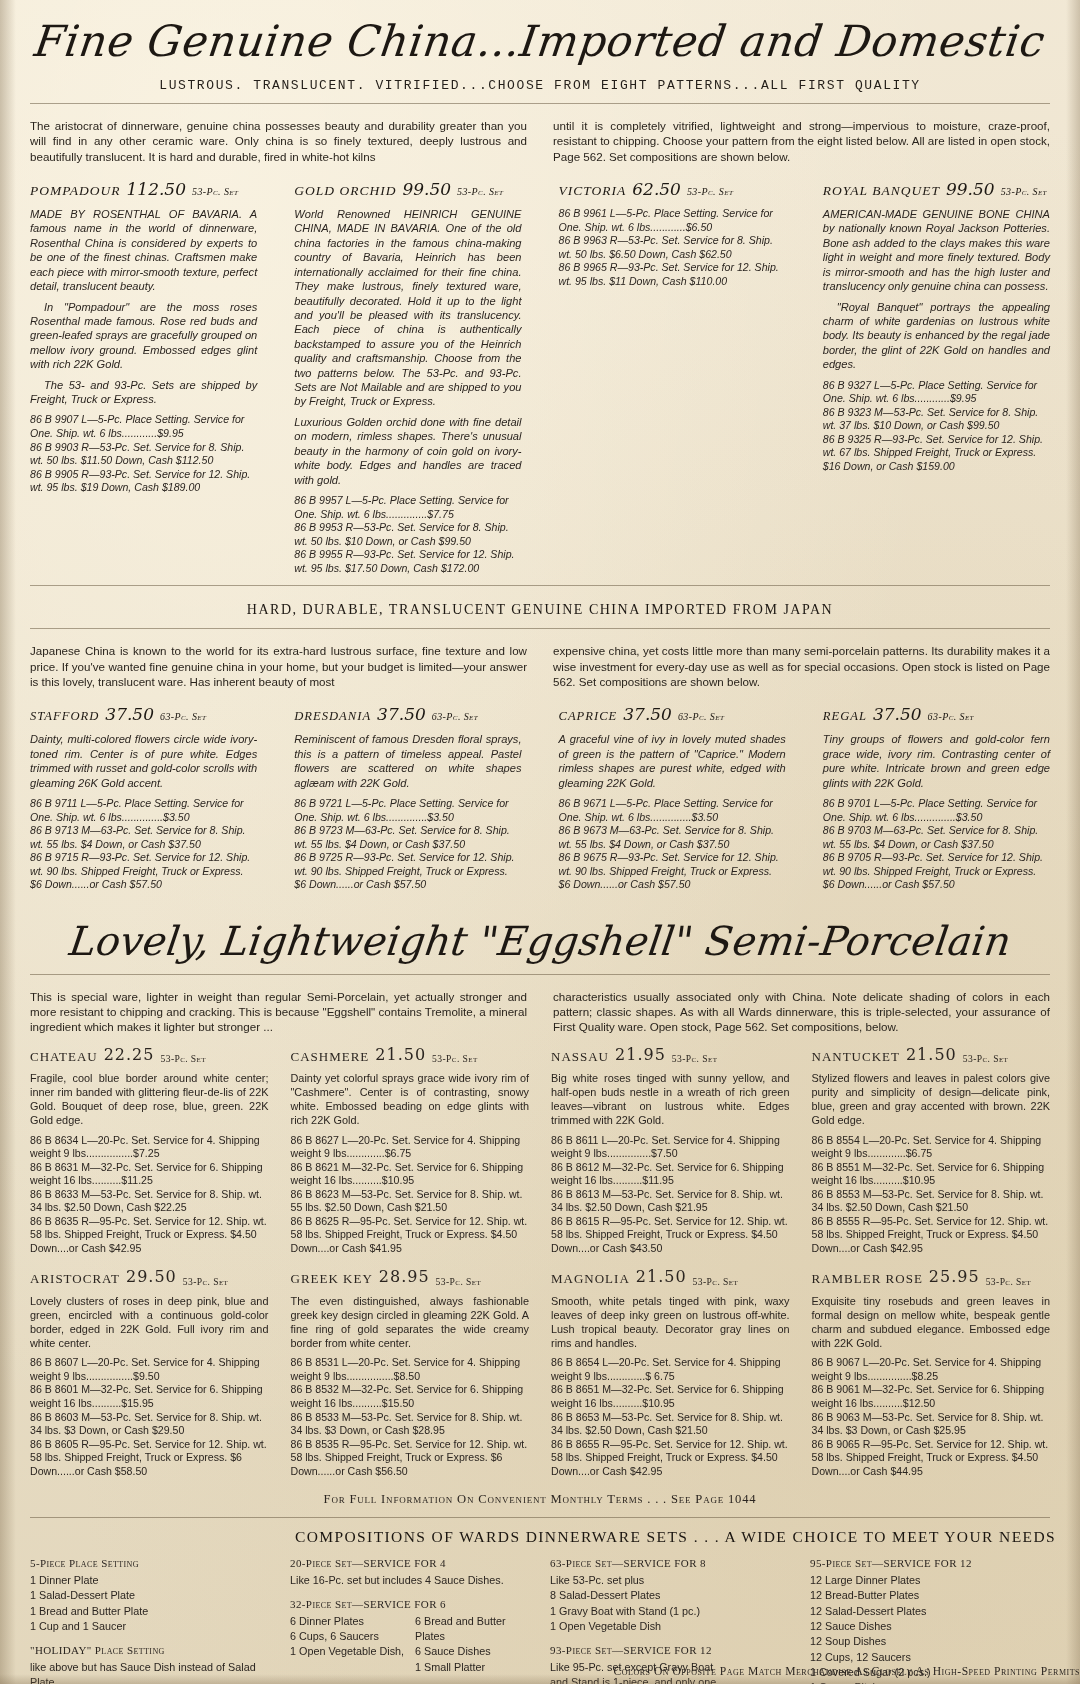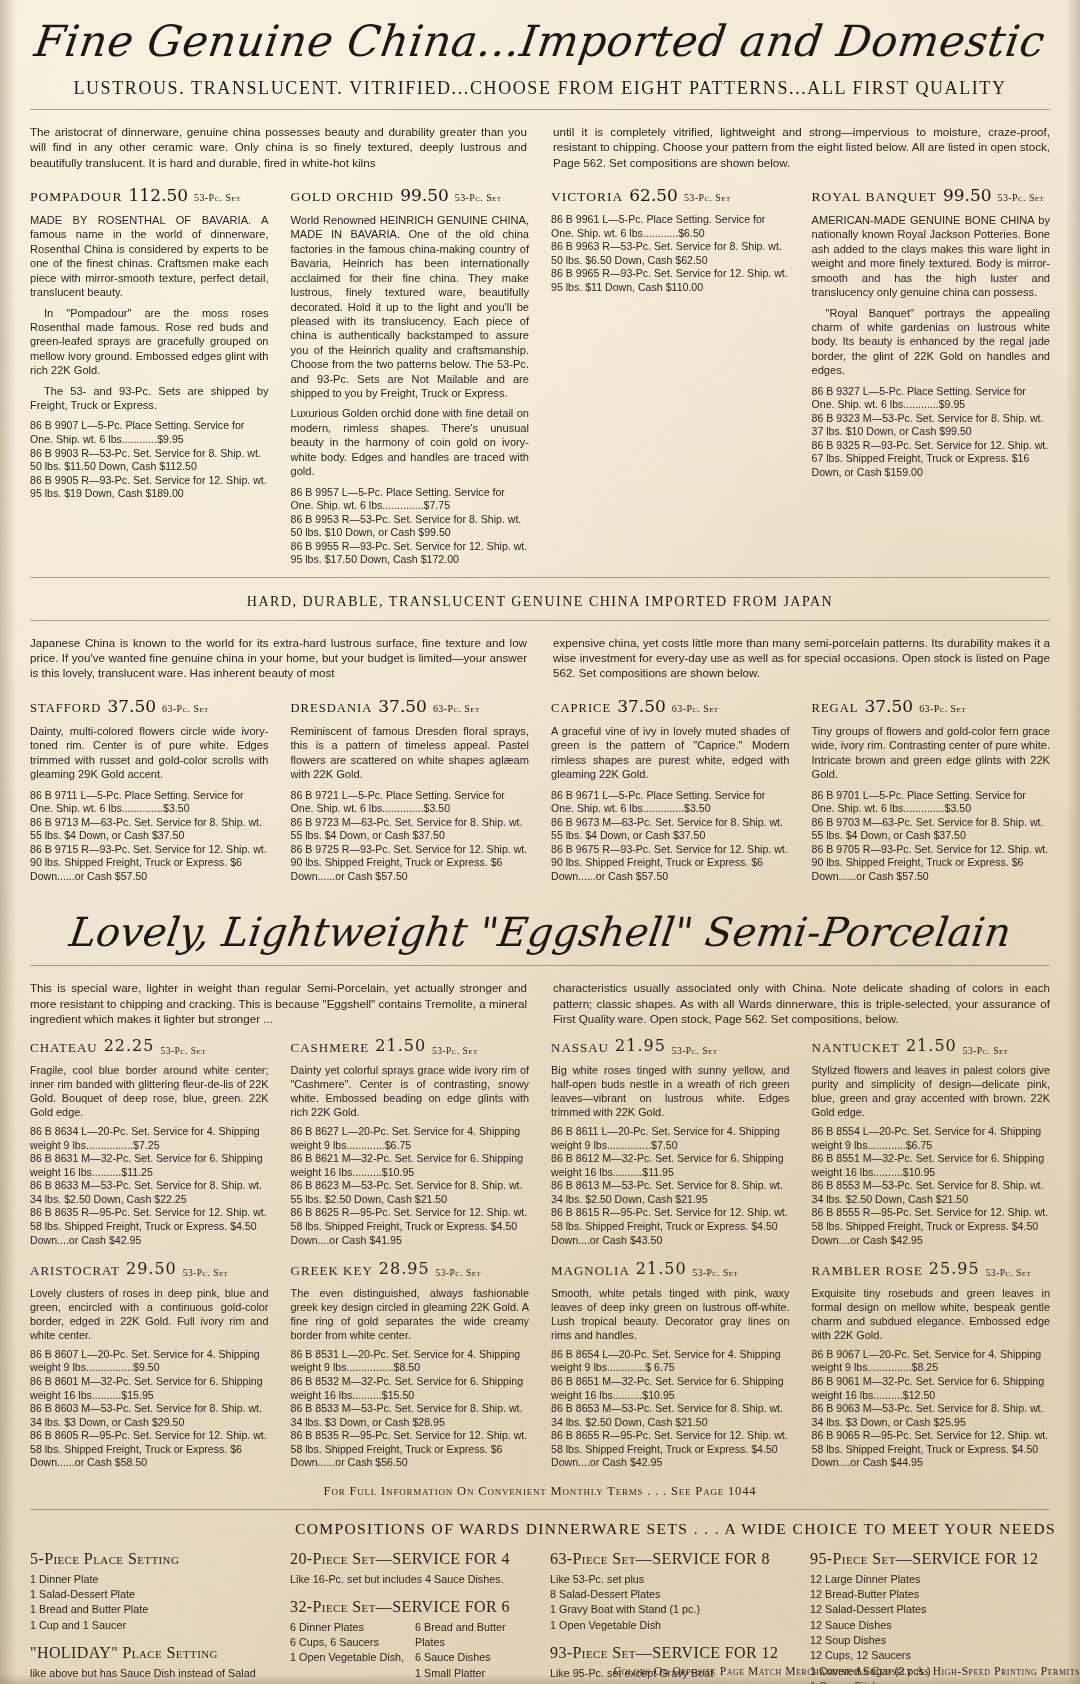--- a/index.html
+++ b/index.html
@@ -31,44 +31,45 @@
     font-size:43px;
     text-align:center;
     letter-spacing:.5px;
     color:#1d1813;
     margin:16px 0 0 0;
     white-space:nowrap;
   }
   .script-title span{display:inline-block;transform:skewX(-8deg);}
   .subhead{
     text-align:center;
-    font-family:Liberation Serif, serif;
-    font-size:18px;
+    font-family:Liberation Mono, monospace;
+    font-size:13px;
     letter-spacing:1.6px;
     margin-top:12px;
     color:#231e19;
   }
   .rule{height:1px;background:#6b5d46;opacity:.55;margin:10px 6px;}
 
   
   .intro{
     display:flex;gap:26px;
     font-family:"Liberation Sans", sans-serif;
     font-size:11.6px;line-height:1.32;
     margin:14px 6px 0 6px;
     color:#2a241d;
   }
   .intro p{margin:0;flex:1;text-align:justify;}
 
   
   .grid4{
     display:grid;
     grid-template-columns:repeat(4,1fr);
-    gap:0 22px;
+    gap:0 37px;
     margin:14px 6px 0 6px;
+    font-style:italic;
   }
   .prod{font-size:11.1px;line-height:1.3;}
   .prod .name{
     font-family:"Liberation Serif", serif;
     font-variant:small-caps;
     letter-spacing:1px;
     font-size:13.5px;
     color:#1d1813;
     display:flex;align-items:baseline;gap:6px;
     margin-bottom:7px;
@@ -128,21 +129,21 @@
   }
   .comp-head{
     text-align:right;font-family:"Liberation Serif", serif;
     font-size:15.5px;letter-spacing:1.4px;margin:6px 0 10px 0;color:#1a1510;
   }
   .comp{
     display:grid;grid-template-columns:repeat(4,1fr);
     gap:0 20px;margin:0 6px;font-size:10.8px;line-height:1.42;
   }
   .comp h4{
-    margin:0 0 1px 0;font-size:16px;font-weight:normal;
+    margin:0 0 1px 0;font-size:11px;font-weight:normal;
     font-family:"Liberation Serif", serif;font-variant:small-caps;letter-spacing:.4px;
   }
   .comp .blk{margin-bottom:9px;}
   .comp .two{display:flex;gap:10px;}
   .comp .two div{flex:1;}
   .footline{
     text-align:right;font-family:"Liberation Serif", serif;
     font-variant:small-caps;font-size:11.6px;letter-spacing:.5px;
     position:absolute;left:0;right:0;bottom:6px;
   }
@@ -242,21 +243,21 @@
   </div>
 
   <div class="grid4 sect2">
     <div class="prod">
       <div class="name">
         <span>STAFFORD</span>
         <span class="price">37.50</span>
         <span class="setq">63-Pc. Set</span>
       </div>
       <div class="body">
-        <p>Dainty, multi-colored flowers circle wide ivory-toned rim. Center is of pure white. Edges trimmed with russet and gold-color scrolls with gleaming 29K Gold accent.</p>
+        <p>Dainty, multi-colored flowers circle wide ivory-toned rim. Center is of pure white. Edges trimmed with russet and gold-color scrolls with gleaming 26K Gold accent.</p>
       </div>
       <div class="ordlist">
         <span class="ln">86 B 9711 L—5-Pc. Place Setting. Service for One. Ship. wt. 6 lbs..............$3.50</span>
         <span class="ln">86 B 9713 M—63-Pc. Set. Service for 8. Ship. wt. 55 lbs. $4 Down, or Cash $37.50</span>
         <span class="ln">86 B 9715 R—93-Pc. Set. Service for 12. Ship. wt. 90 lbs. Shipped Freight, Truck or Express. $6 Down......or Cash $57.50</span>
       </div>
     </div>
     <div class="prod">
       <div class="name">
         <span>DRESDANIA</span>

